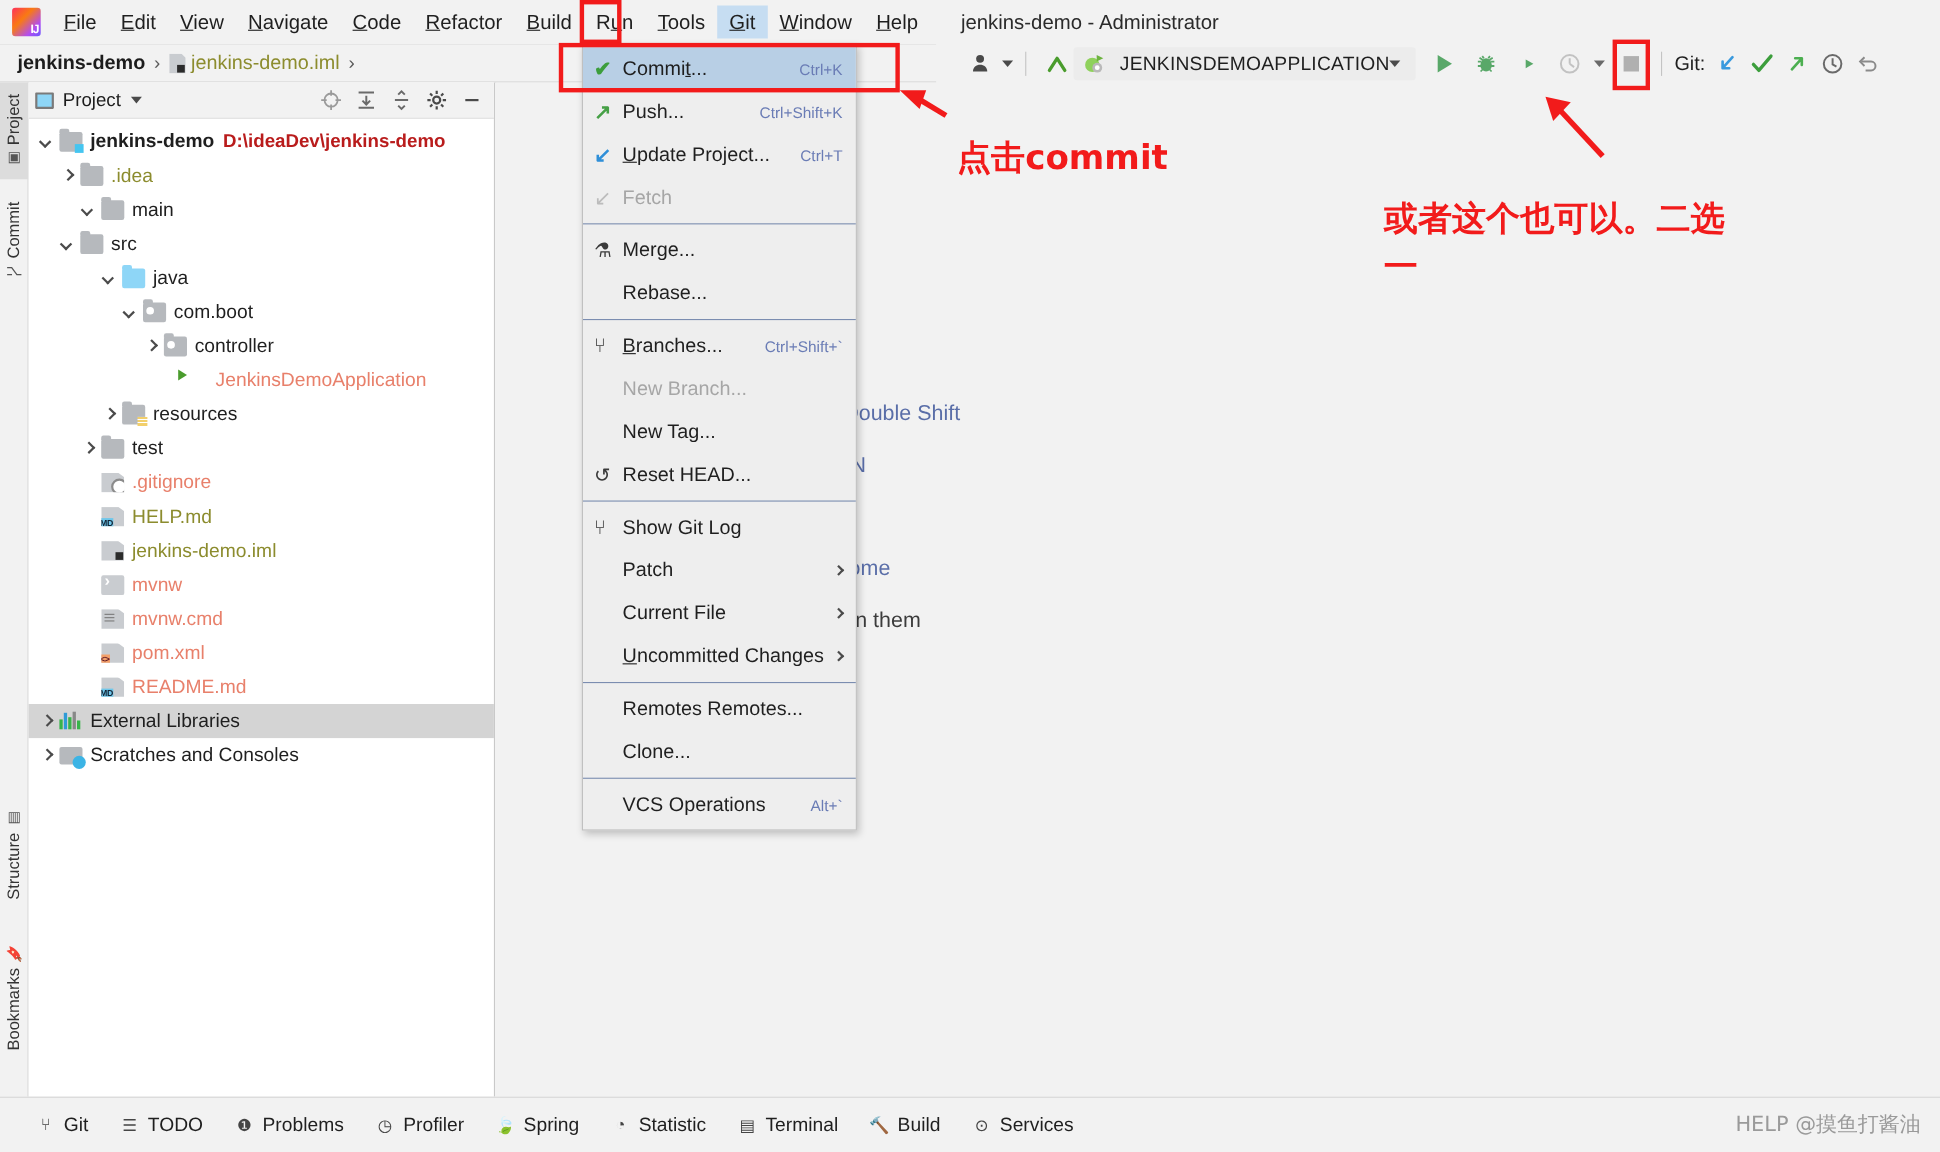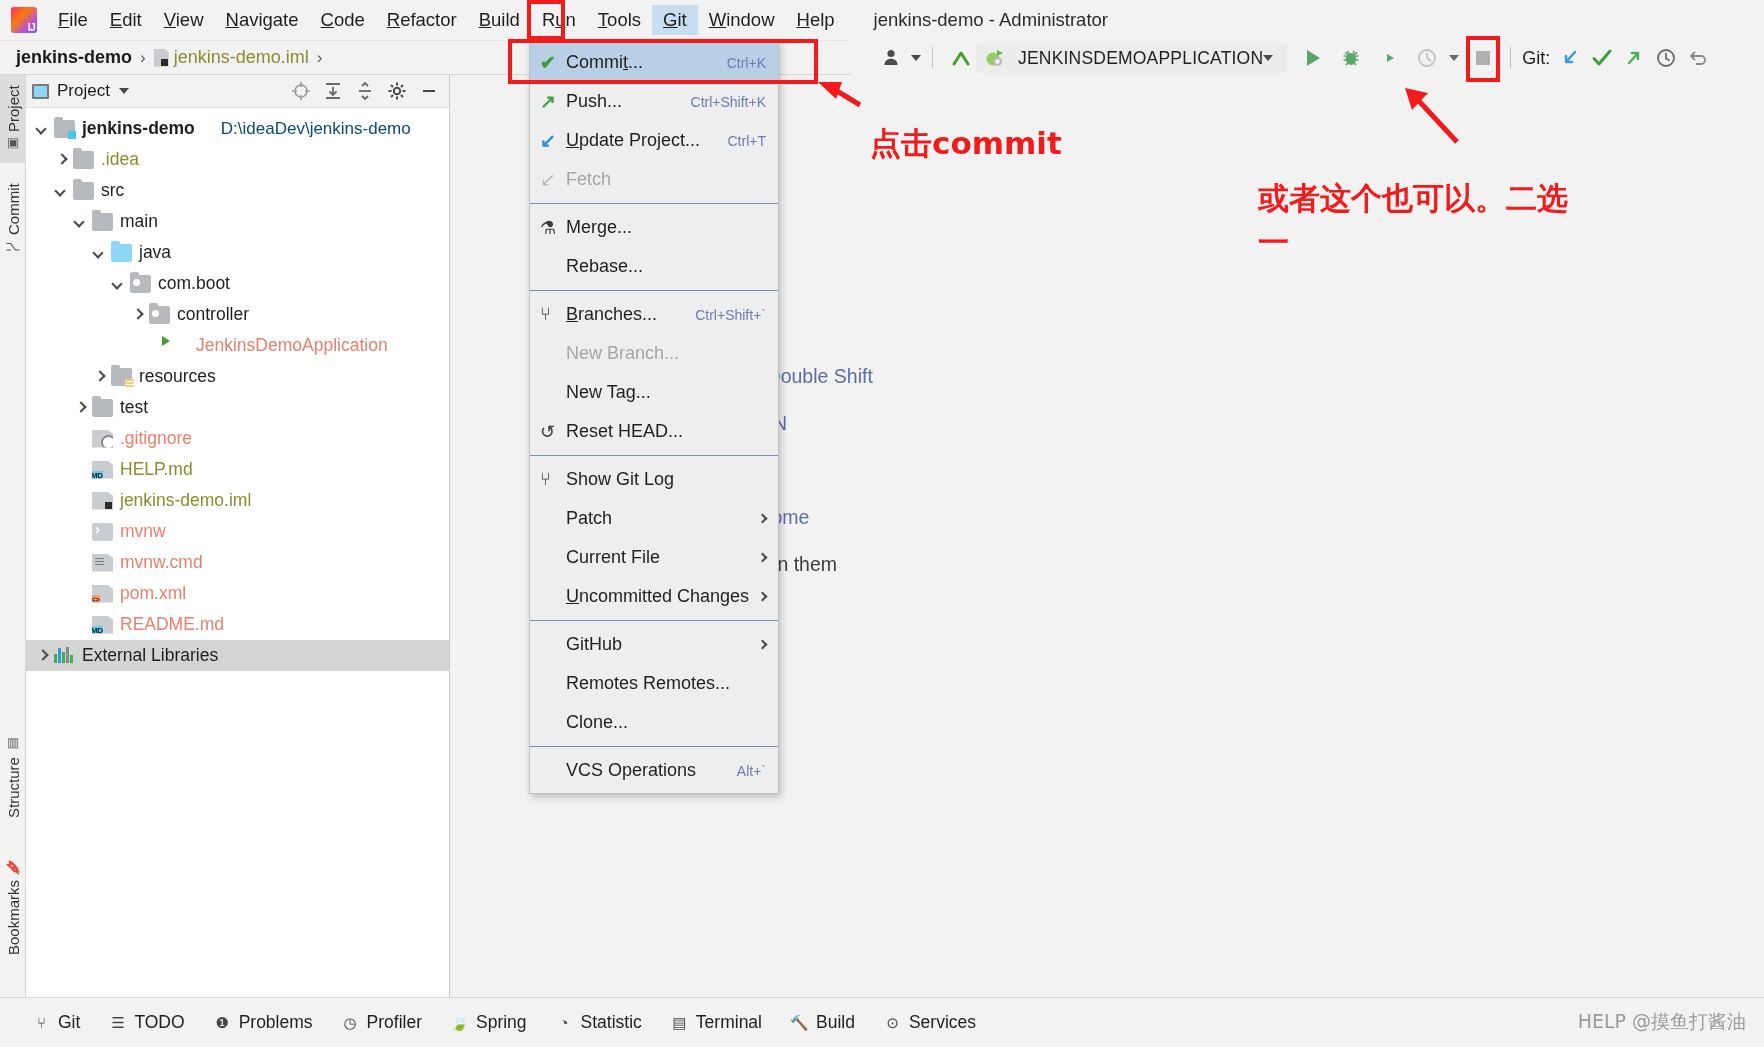--- a/index.html
+++ b/index.html
@@ -151,21 +151,21 @@
   }
   .lib-ico { display:flex; align-items:flex-end; gap:1.5px; height:16px; }
   .lib-ico i { display:block; width:2.5px; background:#38b44a; }
   .scratch-ico { background:#b6b9bd; border-radius:2px; width:18px; height:16px; position:relative; }
   .scratch-ico:after { content:""; position:absolute; right:-3px; bottom:-4px; width:12px; height:12px; background:#3cb4e5; border-radius:50%; }
   .lbl { font-size: 17.5px; }
   .lbl.dark { color:#1f1f1f; }
   .lbl.olive { color:#8c8c2e; }
   .lbl.salmon { color:#e8806b; }
   .lbl.bold { font-weight: bold; }
-  .path { color:#0c4a6e; font-size:17px; margin-left:26px; }
+  .path { color:#b91c1c; font-size:17px; margin-left:8px;font-weight:bold; }
 
   
   .editor {
     position: absolute; top: 75px; left: 451px; width: 1313px; height: 922px; background: #f2f2f2;
   }
   .tip-list { position: absolute; top: 290px; left: 140px; }
   .tip {
     font-size: 19.5px; color: #3c3c3c; margin-bottom: 24px; white-space: nowrap;
   }
   .tip .k { color: #5a6ea8; }
@@ -316,30 +316,30 @@
           <span class="lbl dark bold">jenkins-demo</span>
           <span class="path">D:\ideaDev\jenkins-demo</span>
         </div>
         <div class="row">
           <span style="width:29px;flex:0 0 29px"></span>
           <span class="arrow r"></span>
           <span class="ico folder"></span>
           <span class="lbl olive">.idea</span>
         </div>
         <div class="row">
+          <span style="width:48px;flex:0 0 48px"></span>
+          <span class="arrow d"></span>
+          <span class="ico folder"></span>
+          <span class="lbl dark">main</span>
+        </div>
+        <div class="row">
           <span style="width:29px;flex:0 0 29px"></span>
           <span class="arrow d"></span>
           <span class="ico folder"></span>
           <span class="lbl dark">src</span>
-        </div>
-        <div class="row">
-          <span style="width:48px;flex:0 0 48px"></span>
-          <span class="arrow d"></span>
-          <span class="ico folder"></span>
-          <span class="lbl dark">main</span>
         </div>
         <div class="row">
           <span style="width:67px;flex:0 0 67px"></span>
           <span class="arrow d"></span>
           <span class="ico folder blue"></span>
           <span class="lbl dark">java</span>
         </div>
         <div class="row">
           <span style="width:86px;flex:0 0 86px"></span>
           <span class="arrow d"></span>
@@ -419,20 +419,26 @@
             <span class="lib-ico">
               <i style="height:9px;background:#38b44a"></i>
               <i style="height:15px;background:#2f9bd6"></i>
               <i style="height:11px;background:#38b44a"></i>
               <i style="height:16px;background:#888"></i>
               <i style="height:8px;background:#38b44a"></i>
             </span>
           </span>
           <span class="lbl dark">External Libraries</span>
         </div>
+        <div class="row">
+          <span style="width:10px;flex:0 0 10px"></span>
+          <span class="arrow r"></span>
+          <span class="ico scratch-ico"></span>
+          <span class="lbl dark">Scratches and Consoles</span>
+        </div>
       </div>
   </div>
 
   <div class="editor">
     <div class="tip-list" id="tip-list">
         <div class="tip"><span>Search Everywhere</span> <span class="k">Double Shift</span></div>
         <div class="tip"><span>Go to File</span> <span class="k">Ctrl+Shift+N</span></div>
         <div class="tip"><span>Recent Files</span> <span class="k">Ctrl+E</span></div>
         <div class="tip"><span>Navigation Bar</span> <span class="k">Alt+Home</span></div>
         <div class="tip"><span>Drop files here to open them</span></div>
@@ -586,25 +592,20 @@
         <span class="mi-arrow"></span>
       </div>
       <div class="mi">
         <span class="mi-ico"></span>
         <span class="mi-label"><u>U</u>ncommitted Changes</span>
         <span class="mi-arrow"></span>
       </div>
       <div class="msep"></div>
       <div class="mi">
         <span class="mi-ico"></span>
-        <span class="mi-label">GitHub</span>
-        <span class="mi-arrow"></span>
-      </div>
-      <div class="mi">
-        <span class="mi-ico"></span>
         <span class="mi-label">Remotes Remotes...</span>
       </div>
       <div class="mi">
         <span class="mi-ico"></span>
         <span class="mi-label">Clone...</span>
       </div>
       <div class="msep"></div>
       <div class="mi">
         <span class="mi-ico"></span>
         <span class="mi-label">VCS Operations</span>

